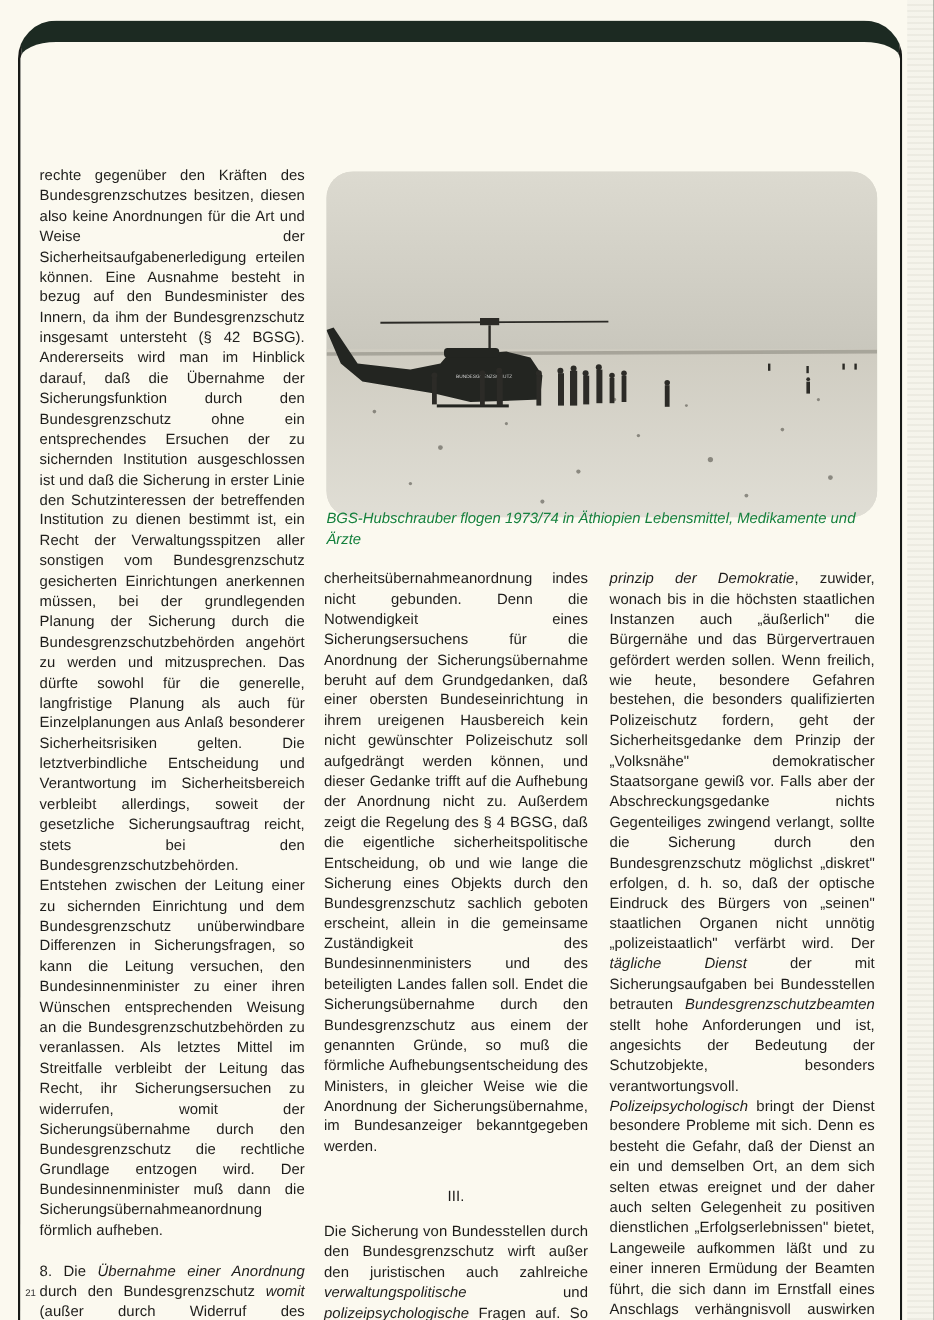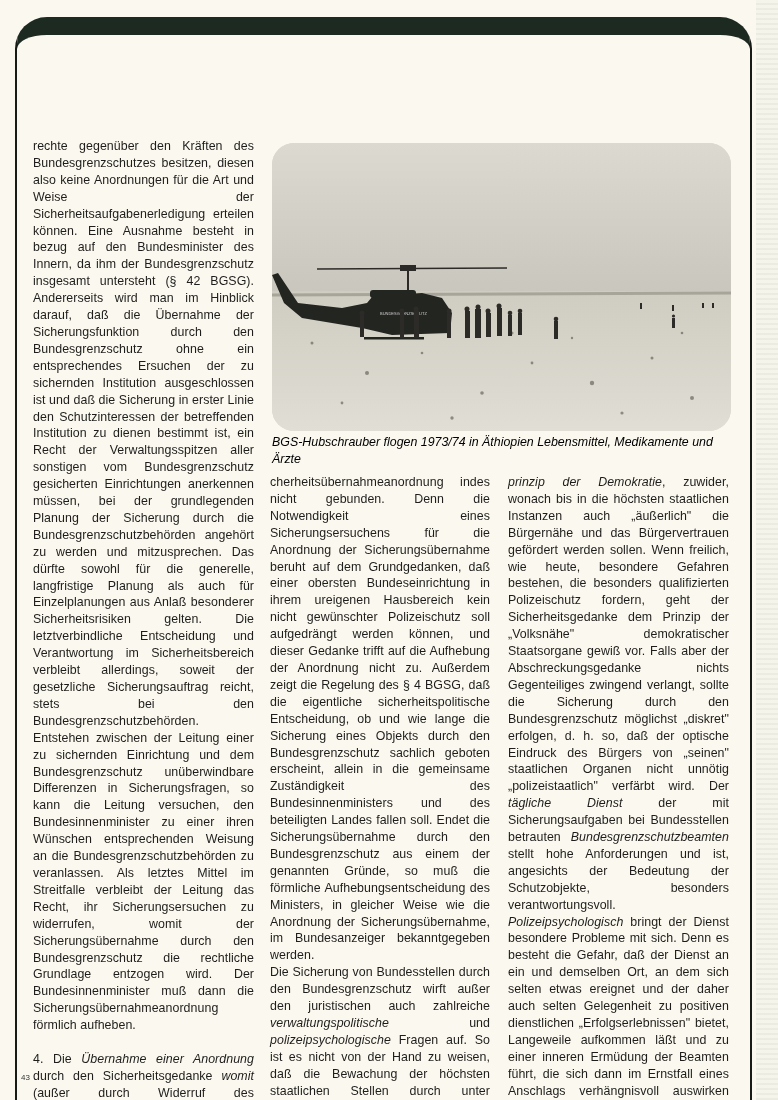--- a/index.html
+++ b/index.html
@@ -31,36 +31,36 @@
   #col1 { left: 33px; top: 138px; width: 221px; }
   #col2 { left: 270px; top: 474px; width: 220px; }
   #col3 { left: 508px; top: 474px; width: 221px; }
   .section-heading { text-align: center; margin: 25px 0 12px 0 !important; }
   .photo {
     position: absolute; left: 272px; top: 143px; width: 459px; height: 288px;
     border-radius: 22px; overflow: hidden; background: #d8d6cc;
   }
   .photo svg { display: block; }
   .caption {
-    position: absolute; left: 272px; top: 434px; width: 460px;
-    font-size: 12.4px; line-height: 17px; font-style: italic; color: #000000;
+    position: absolute; left: 272px; top: 424px; width: 460px;
+    font-size: 12.4px; line-height: 17px; font-style: italic; color: #15803d;
   }
   .page-number {
     position: absolute; left: 21px; top: 1073px; font-size: 8px; color: #333;
   }
 </style>
 </head>
 <body>
 
 <div class="scan-edge"></div>
 <div class="frame"></div>
 
 <div class="col" id="col1">
   <p>rechte gegenüber den Kräften des Bundesgrenzschutzes besitzen, diesen also keine Anordnungen für die Art und Weise der Sicherheitsaufgabenerledigung erteilen können. Eine Ausnahme besteht in bezug auf den Bundesminister des Innern, da ihm der Bundesgrenzschutz insgesamt untersteht (§ 42 BGSG). Andererseits wird man im Hinblick darauf, daß die Übernahme der Sicherungsfunktion durch den Bundesgrenzschutz ohne ein entsprechendes Ersuchen der zu sichernden Institution ausgeschlossen ist und daß die Sicherung in erster Linie den Schutzinteressen der betreffenden Institution zu dienen bestimmt ist, ein Recht der Verwaltungsspitzen aller sonstigen vom Bundesgrenzschutz gesicherten Einrichtungen anerkennen müssen, bei der grundlegenden Planung der Sicherung durch die Bundesgrenzschutzbehörden angehört zu werden und mitzusprechen. Das dürfte sowohl für die generelle, langfristige Planung als auch für Einzelplanungen aus Anlaß besonderer Sicherheitsrisiken gelten. Die letztverbindliche Entscheidung und Verantwortung im Sicherheitsbereich verbleibt allerdings, soweit der gesetzliche Sicherungsauftrag reicht, stets bei den Bundesgrenzschutzbehörden. Entstehen zwischen der Leitung einer zu sichernden Einrichtung und dem Bundesgrenzschutz unüberwindbare Differenzen in Sicherungsfragen, so kann die Leitung versuchen, den Bundesinnenminister zu einer ihren Wünschen entsprechenden Weisung an die Bundesgrenzschutzbehörden zu veranlassen. Als letztes Mittel im Streitfalle verbleibt der Leitung das Recht, ihr Sicherungsersuchen zu widerrufen, womit der Sicherungsübernahme durch den Bundesgrenzschutz die rechtliche Grundlage entzogen wird. Der Bundesinnenminister muß dann die Sicherungsübernahmeanordnung förmlich aufheben.</p>
-  <p><span>4. Die </span><em>Übernahme einer Anordnung</em><span> durch den Sicherheitsgedanke </span><em>womit</em><span> (außer durch Widerruf des Sicherungsersuchens) dadurch </span></p>
+  <p><span>8. Die </span><em>Übernahme einer Anordnung</em><span> durch den Bundesgrenzschutz </span><em>womit</em><span> (außer durch Widerruf des Sicherungsersuchens) dadurch </span></p>
 </div>
 
 <div class="photo">
   <svg width="459" height="288" viewBox="0 0 459 288">
     <defs>
       <linearGradient id="sky" x1="0" y1="0" x2="0" y2="1">
         <stop offset="0" stop-color="#dcdad0"></stop>
         <stop offset="1" stop-color="#c9c7bd"></stop>
       </linearGradient>
       <linearGradient id="ground" x1="0" y1="0" x2="0" y2="1">
@@ -130,20 +130,21 @@
         <rect x="400" y="162" width="2" height="6"></rect>
       <rect x="430" y="160" width="2" height="5"></rect>
         <rect x="440" y="160" width="2" height="5"></rect>
     </g>
   </svg>
 </div>
 <div class="caption">BGS-Hubschrauber flogen 1973/74 in Äthiopien Lebensmittel, Medikamente und Ärzte</div>
 
 <div class="col" id="col2">
   <p>cherheitsübernahmeanordnung indes nicht gebunden. Denn die Notwendigkeit eines Sicherungsersuchens für die Anordnung der Sicherungsübernahme beruht auf dem Grundgedanken, daß einer obersten Bundeseinrichtung in ihrem ureigenen Hausbereich kein nicht gewünschter Polizeischutz soll aufgedrängt werden können, und dieser Gedanke trifft auf die Aufhebung der Anordnung nicht zu. Außerdem zeigt die Regelung des § 4 BGSG, daß die eigentliche sicherheitspolitische Entscheidung, ob und wie lange die Sicherung eines Objekts durch den Bundesgrenzschutz sachlich geboten erscheint, allein in die gemeinsame Zuständigkeit des Bundesinnenministers und des beteiligten Landes fallen soll. Endet die Sicherungsübernahme durch den Bundesgrenzschutz aus einem der genannten Gründe, so muß die förmliche Aufhebungsentscheidung des Ministers, in gleicher Weise wie die Anordnung der Sicherungsübernahme, im Bundesanzeiger bekanntgegeben werden.</p>
+  <p class="section-heading">III.</p>
   <p style="margin-top:0"><span>Die Sicherung von Bundesstellen durch den Bundesgrenzschutz wirft außer den juristischen auch zahlreiche </span><em>verwaltungspolitische</em><span> und </span><em>polizeipsychologische</em><span> Fragen auf. So ist es nicht von der Hand zu weisen, daß die Bewachung der höchsten staatlichen Stellen durch unter Umständen schwer bewaffnete Kräfte des Bundesgrenzschutzes </span></p>
 </div>
 
 <div class="col" id="col3">
   <p><em>prinzip der Demokratie</em><span>, zuwider, wonach bis in die höchsten staatlichen Instanzen auch „äußerlich" die Bürgernähe und das Bürgervertrauen gefördert werden sollen. Wenn freilich, wie heute, besondere Gefahren bestehen, die besonders qualifizierten Polizeischutz fordern, geht der Sicherheitsgedanke dem Prinzip der „Volksnähe" demokratischer Staatsorgane gewiß vor. Falls aber der Abschreckungsgedanke nichts Gegenteiliges zwingend verlangt, sollte die Sicherung durch den Bundesgrenzschutz möglichst „diskret" erfolgen, d. h. so, daß der optische Eindruck des Bürgers von „seinen" staatlichen Organen nicht unnötig „polizeistaatlich" verfärbt wird. Der </span><em>tägliche Dienst</em><span> der mit Sicherungsaufgaben bei Bundesstellen betrauten </span><em>Bundesgrenzschutzbeamten</em><span> stellt hohe Anforderungen und ist, angesichts der Bedeutung der Schutzobjekte, besonders verantwortungsvoll. </span><em>Polizeipsychologisch</em><span> bringt der Dienst besondere Probleme mit sich. Denn es besteht die Gefahr, daß der Dienst an ein und demselben Ort, an dem sich selten etwas ereignet und der daher auch selten Gelegenheit zu positiven dienstlichen „Erfolgserlebnissen" bietet, Langeweile aufkommen läßt und zu einer inneren Ermüdung der Beamten führt, die sich dann im Ernstfall eines Anschlags verhängnisvoll auswirken könnte. Hier ist es Aufgabe der Einsatzleitung, durch richtige Auswahl der Beamten nach ihrer Persönlichkeit, durch geschickte Dienstaufteilung, vernünftige Pausenregelungen und Pausenbeschäftigungen für eine optimale Einsatzbereitschaft der Beamten zu sorgen. Auch wird man, um Abstumpfung durch Gewohnheit zu vermeiden, mit Siche-</span></p>
 </div>
 
-<div class="page-number">43</div>
+<div class="page-number">21</div>
 
 </body></html>

